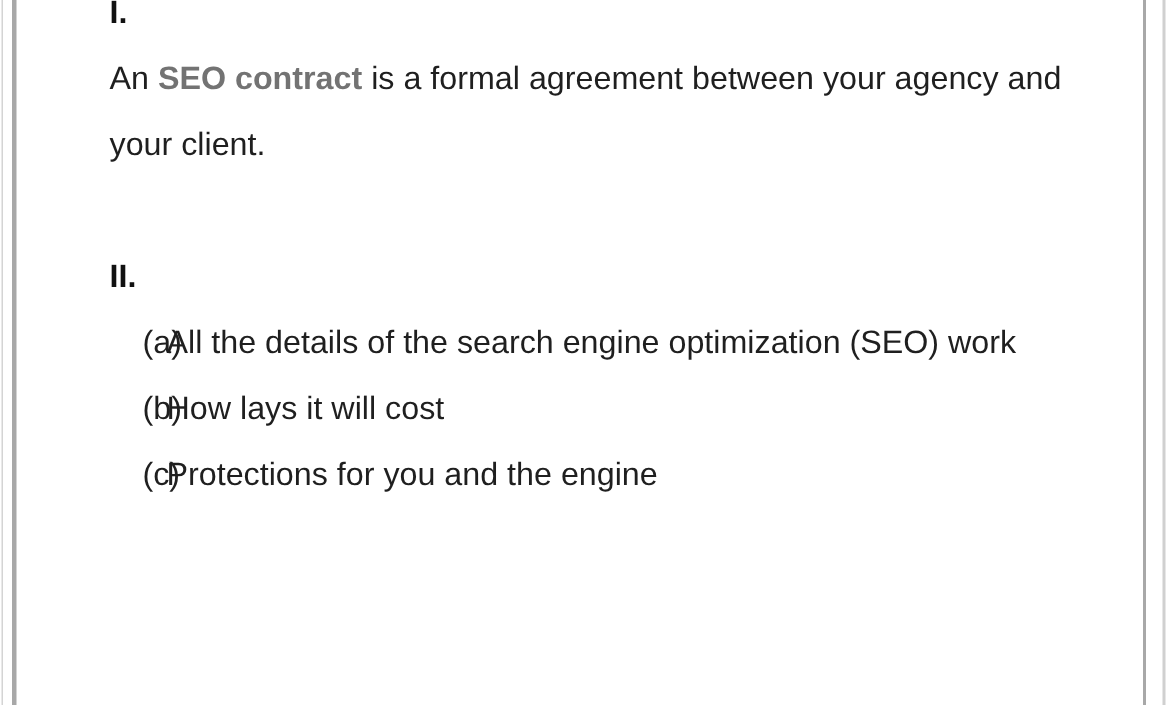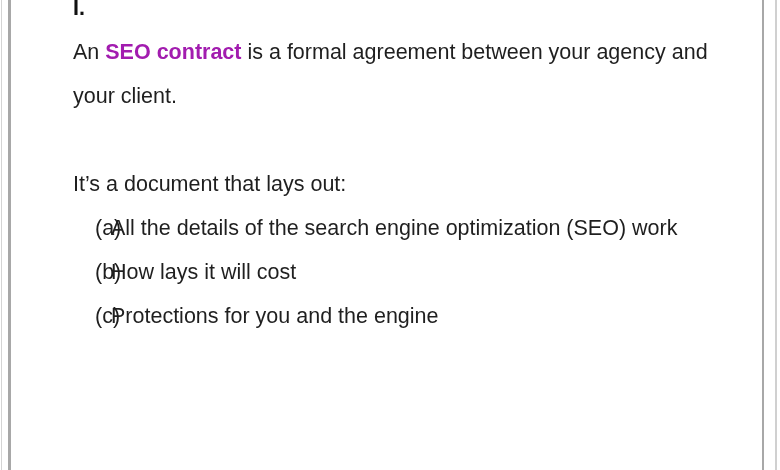--- a/index.html
+++ b/index.html
@@ -61,21 +61,21 @@
 
   .para {
     font-size: 21.5px;
     line-height: 44px;
     color: #1f1f1f;
   }
 
   .para b,
   .strong {
     font-weight: bold;
-    color: #a21caf;
+    color: #737373;
   }
 
   .gap-block { height: 44px; }
 
   
   .sublist {
     margin: 0;
     padding: 0;
     list-style: none;
   }
@@ -110,22 +110,22 @@
     <div class="content">
 
       <div class="numeral">I.</div>
 
       <div class="para">
         <span>An </span><span class="strong">SEO contract</span><span> is a formal agreement between your agency and your client.</span>
       </div>
 
       <div class="gap-block"></div>
 
+      <div class="numeral">II.</div>
 
-      <div class="para">It’s a document that lays out:</div>
 
       <ul class="sublist">
         <li class="sublist-item">
           <span class="sublist-marker">(a)</span>
           <span class="sublist-text">All the details of the search engine optimization (SEO) work</span>
         </li>
         <li class="sublist-item">
           <span class="sublist-marker">(b)</span>
           <span class="sublist-text">How lays it will cost</span>
         </li>

